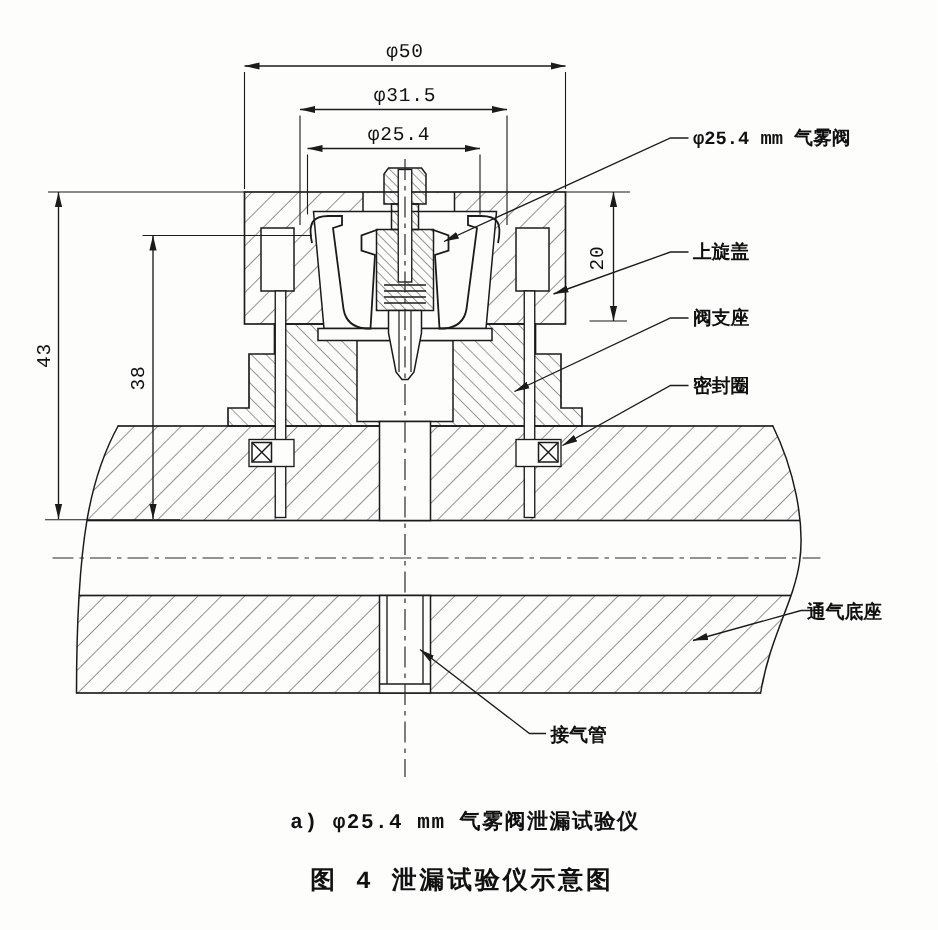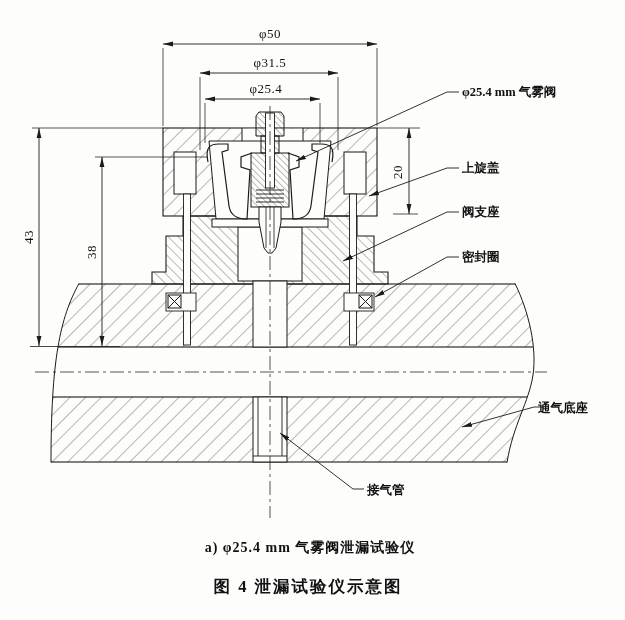--- a/index.html
+++ b/index.html
@@ -1,17 +1,17 @@
 <!DOCTYPE html>
 <html><head>
 <meta charset="utf-8">
 <style>
   html,body{margin:0;padding:0;background:#ffffff;}
   .page{position:relative;width:625px;height:620px;background:#fdfdfc;overflow:hidden;
-        font-family:Liberation Serif, serif;}
+        font-family:Liberation Mono, monospace;}
   svg{display:block}
   text{fill:#111;}
   .dimtxt{font-size:13px;letter-spacing:0.5px;}
   .lbltxt{font-size:12.5px;font-weight:600;}
   .cap1{font-size:14px;font-weight:700;letter-spacing:1px;}
   .cap2{font-size:16.5px;font-weight:700;letter-spacing:2px;}
 </style>
 </head>
 <body>
 

